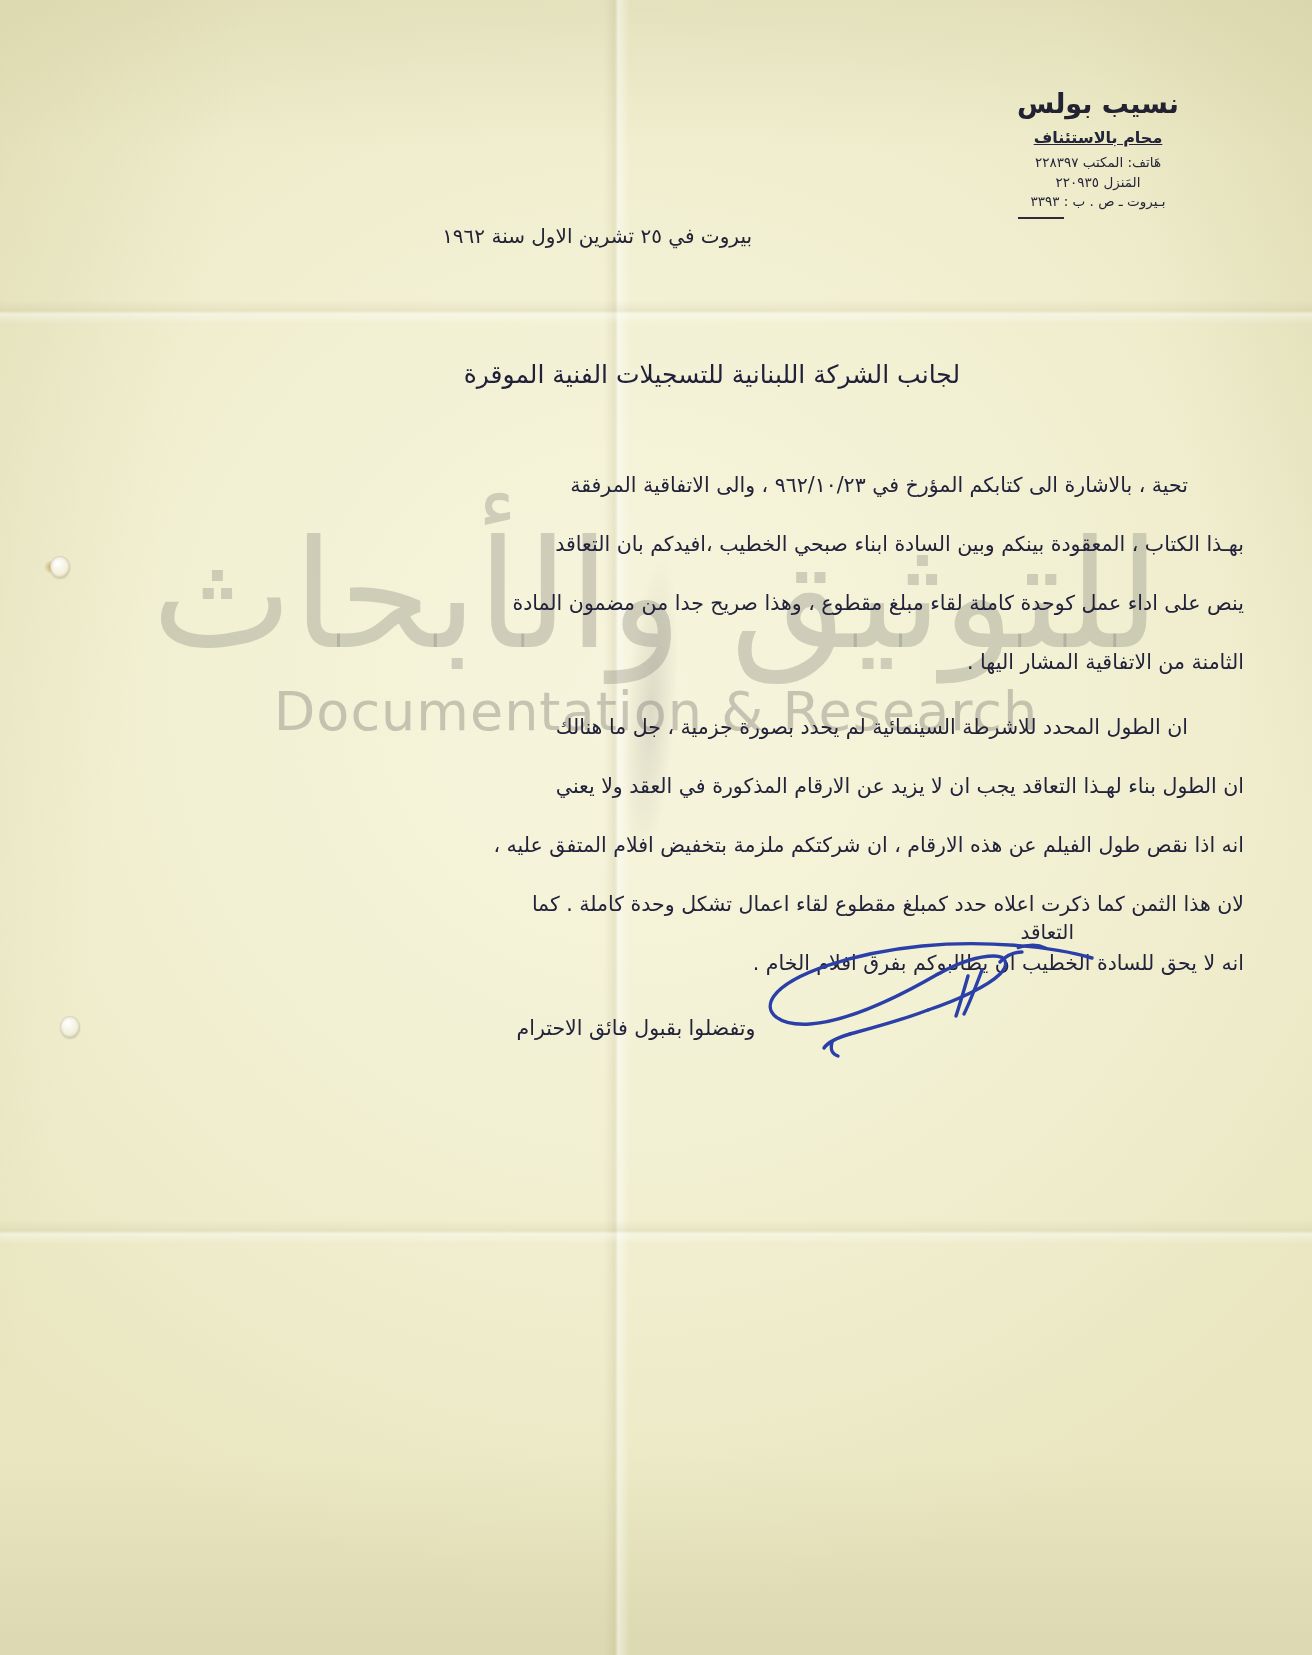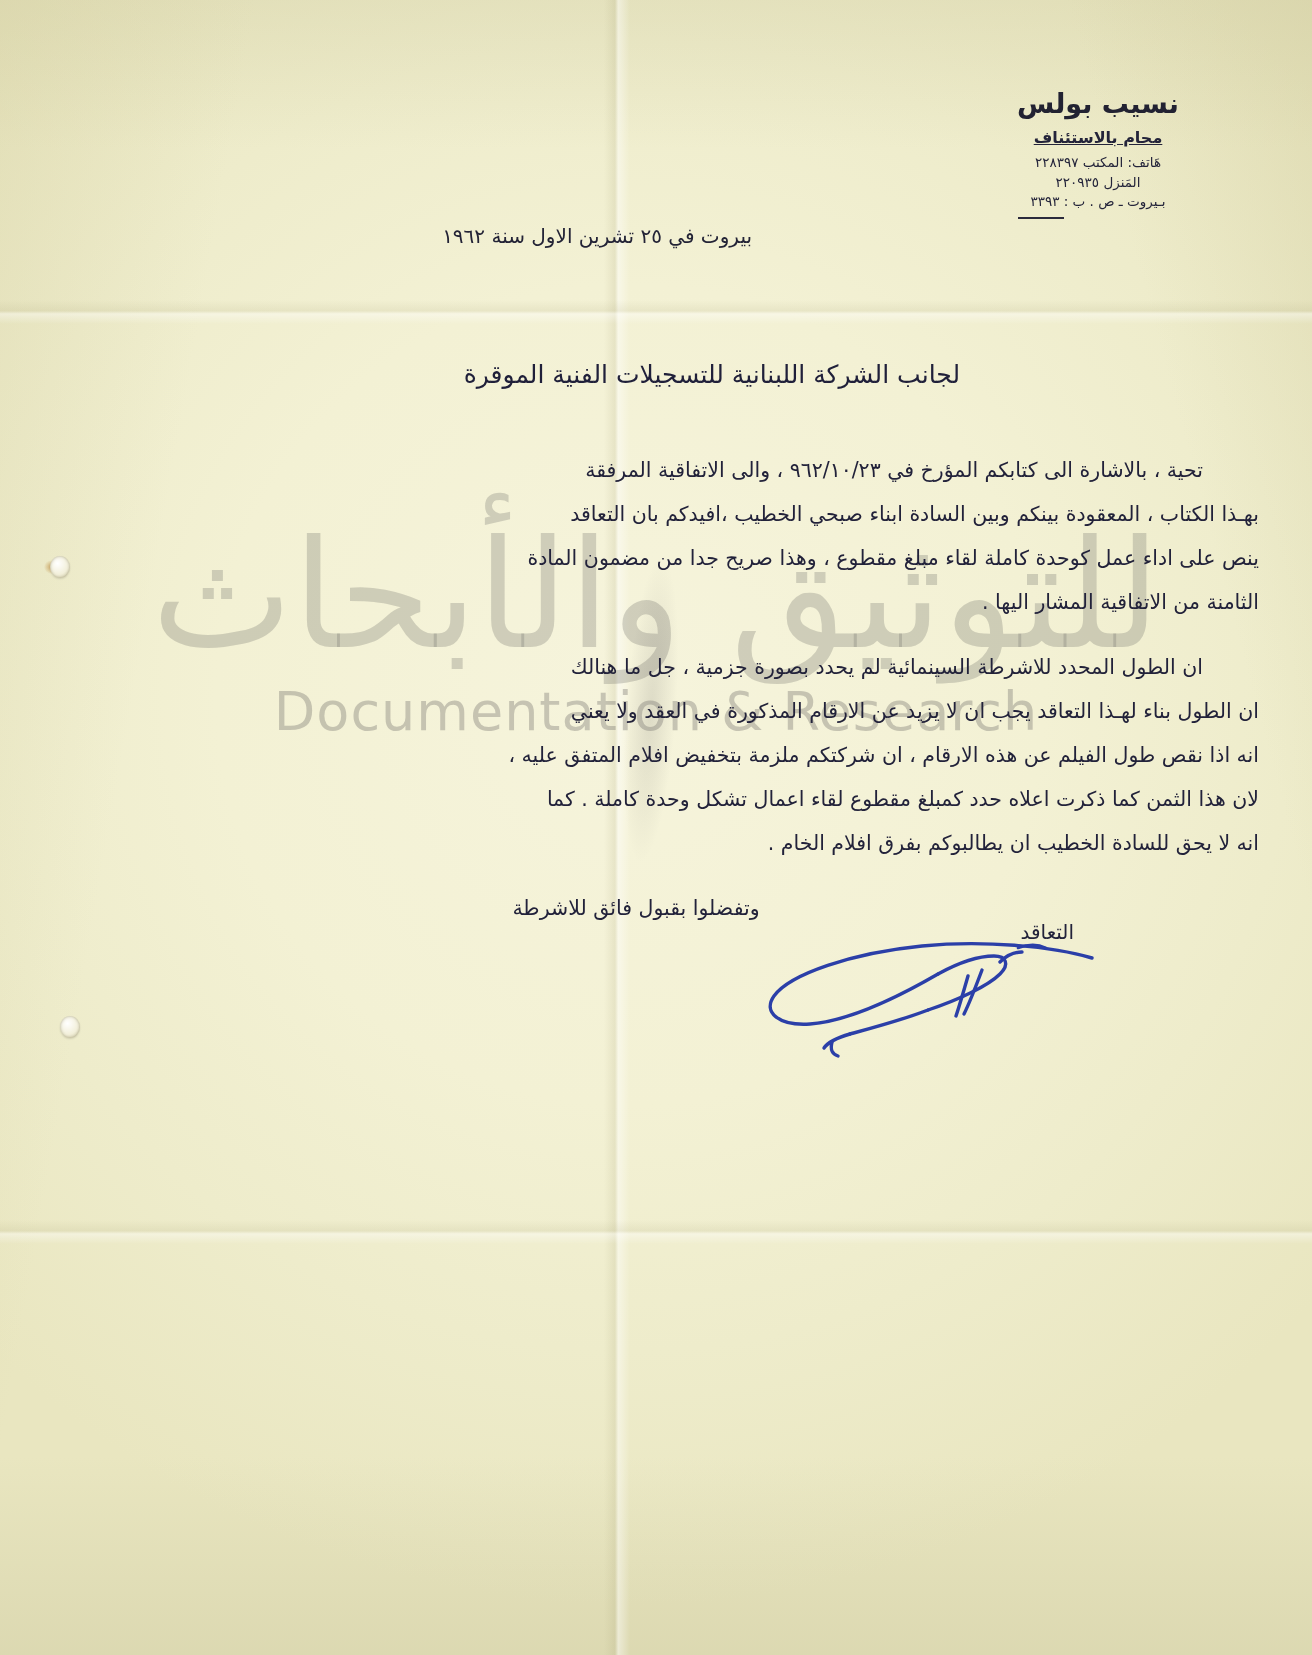--- a/index.html
+++ b/index.html
@@ -122,21 +122,21 @@
     position: absolute;
     right: 52px;
     left: 52px;
     top: 448px;
     font-size: 20.5px;
     line-height: 43px;
     color: #22223a;
     text-align: justify;
   }
   .para { margin-bottom: 22px; }
-  .para p { margin: 1px; }
+  .para p { margin: 16px; }
   .indent { padding-right: 56px; }
   .line { display: block; white-space: nowrap; }
   .closing {
     margin-top: 6px;
     text-align: center;
     padding-right: 40px;
     font-size: 20.5px;
   }
 
   
@@ -235,21 +235,21 @@
     </div>
 
     <div class="para">
       <p class="line indent">ان الطول المحدد للاشرطة السينمائية لم يحدد بصورة جزمية ، جل ما هنالك</p>
       <p class="line">ان الطول بناء لهـذا التعاقد يجب ان لا يزيد عن الارقام المذكورة في العقد ولا يعني</p>
       <p class="line">انه اذا نقص طول الفيلم عن هذه الارقام ، ان شركتكم ملزمة بتخفيض افلام المتفق عليه ،</p>
       <p class="line">لان هذا الثمن كما ذكرت اعلاه حدد كمبلغ مقطوع لقاء اعمال تشكل وحدة كاملة .  كما</p>
       <p class="line">انه لا يحق للسادة الخطيب ان يطالبوكم بفرق افلام الخام .</p>
     </div>
 
-    <div class="closing">وتفضلوا بقبول فائق للاشرطة</div>
+    <div class="closing">وتفضلوا بقبول فائق الاحترام</div>
   </div>
 
   <div class="sig-label">التعاقد</div>
   <div class="signature">
     <svg width="380" height="130" viewBox="0 0 380 130" fill="none" xmlns="http://www.w3.org/2000/svg">
       <g stroke="#2b3fa8" stroke-width="3.4" fill="none" stroke-linecap="round" stroke-linejoin="round">
         <path d="M360 28 C320 16, 250 10, 190 16 C120 23, 58 44, 42 66 C30 83, 48 96, 78 94 C118 91, 168 66, 206 44"></path>
         <path d="M206 44 C226 33, 246 26, 262 26 C274 26, 278 34, 268 44 C256 56, 226 70, 196 80"></path>
         <path d="M250 40 C244 56, 238 72, 232 84"></path>
         <path d="M236 46 C232 60, 228 74, 224 86"></path>

